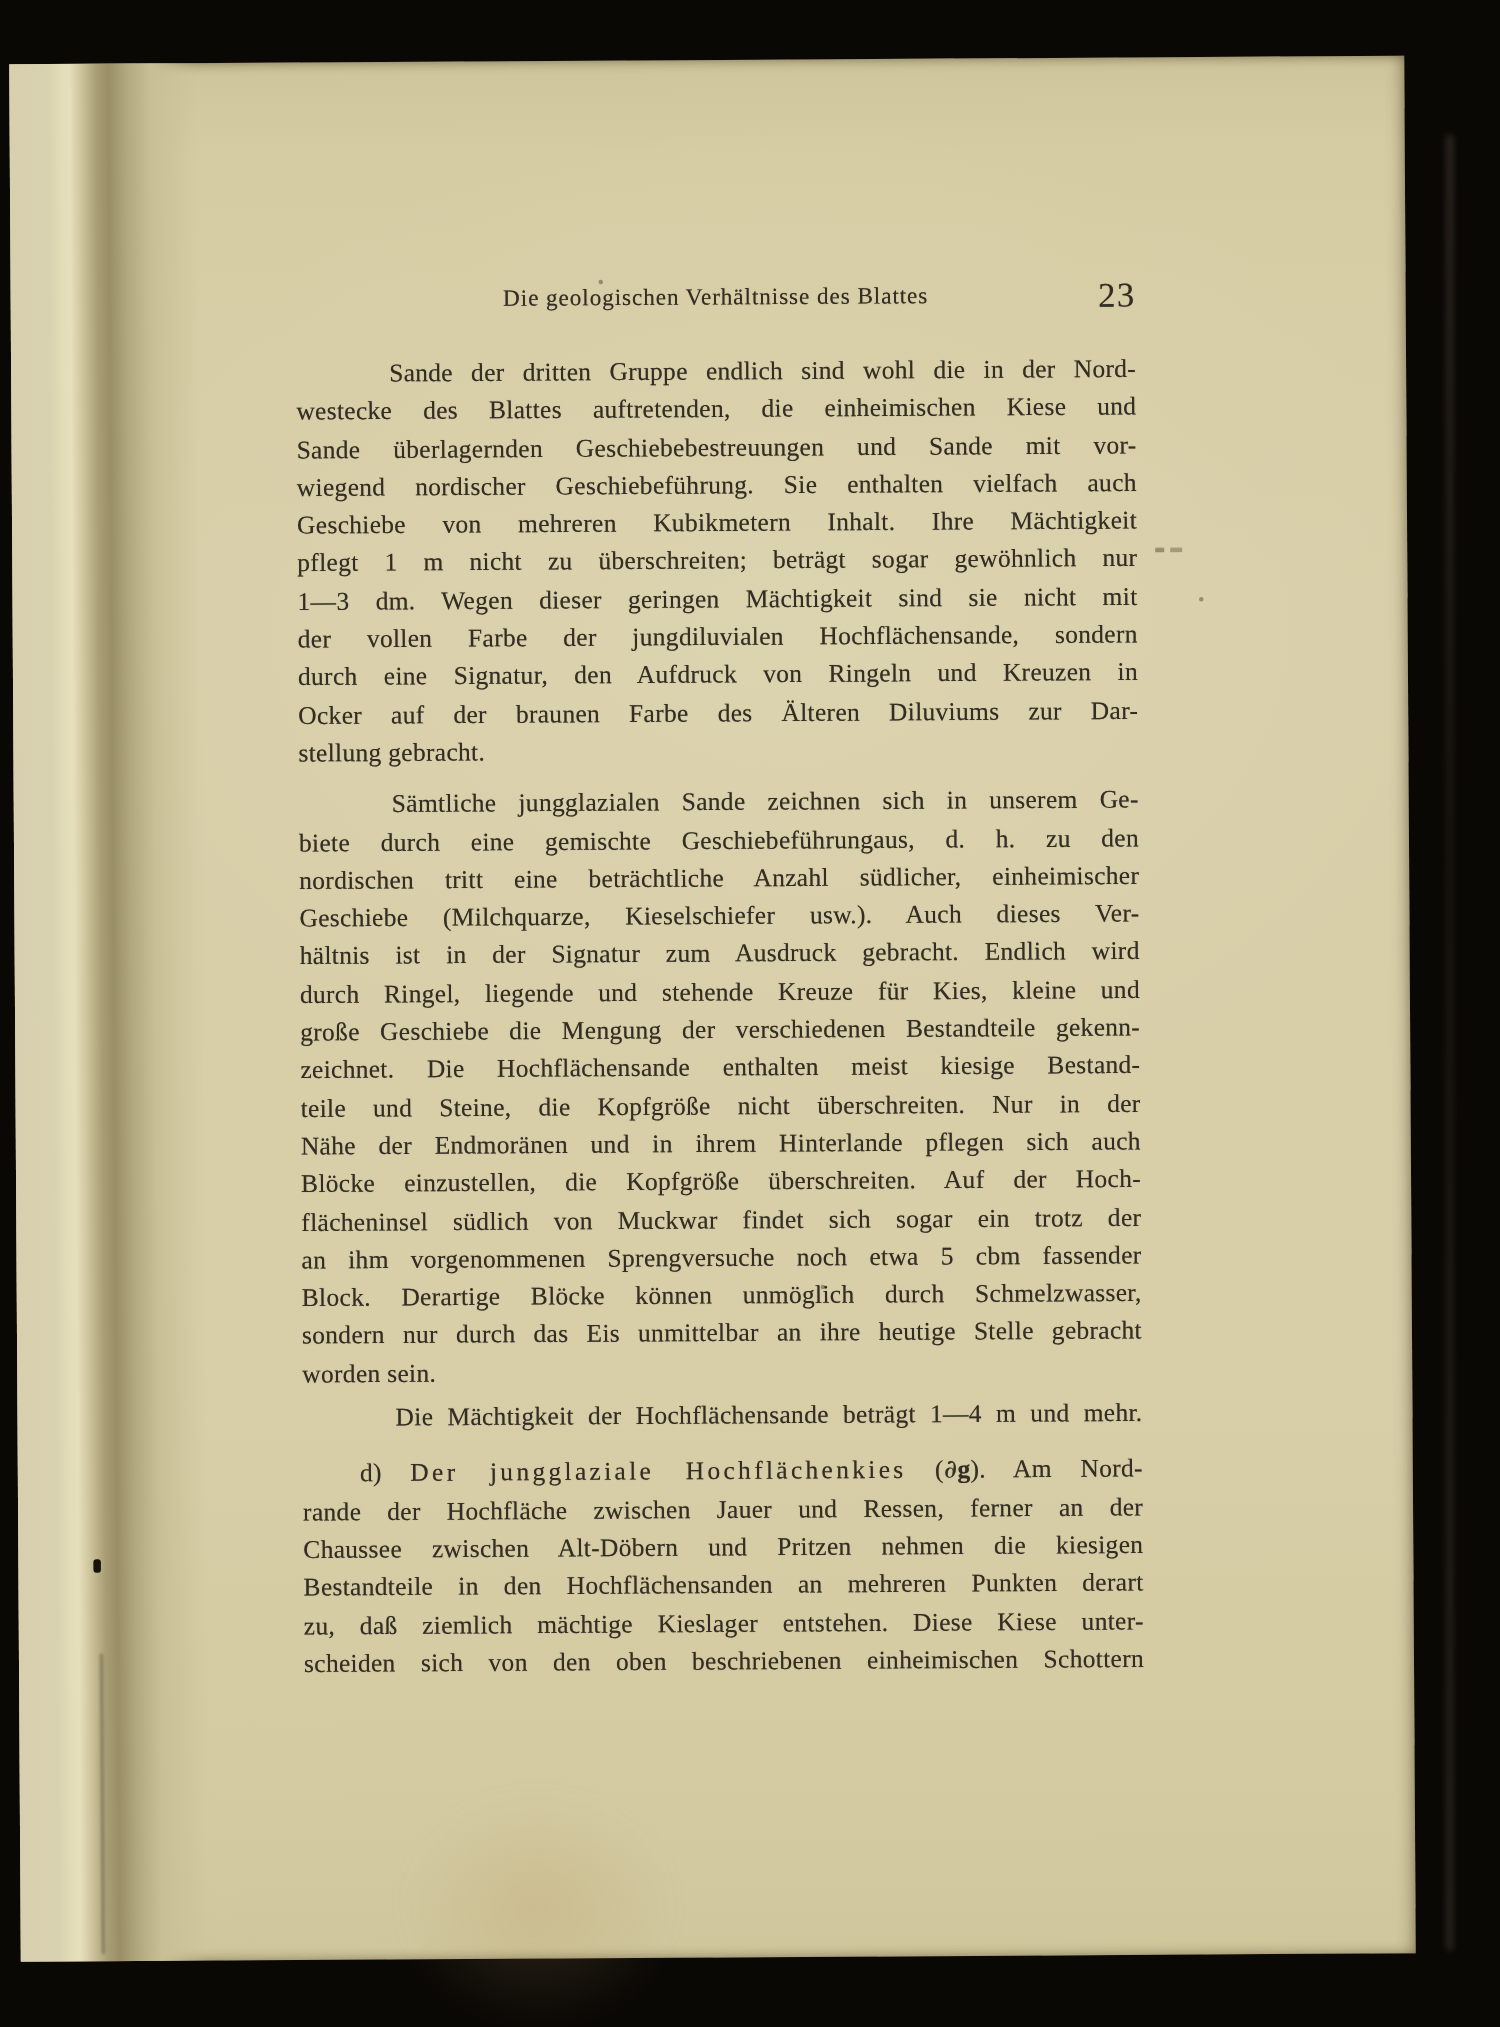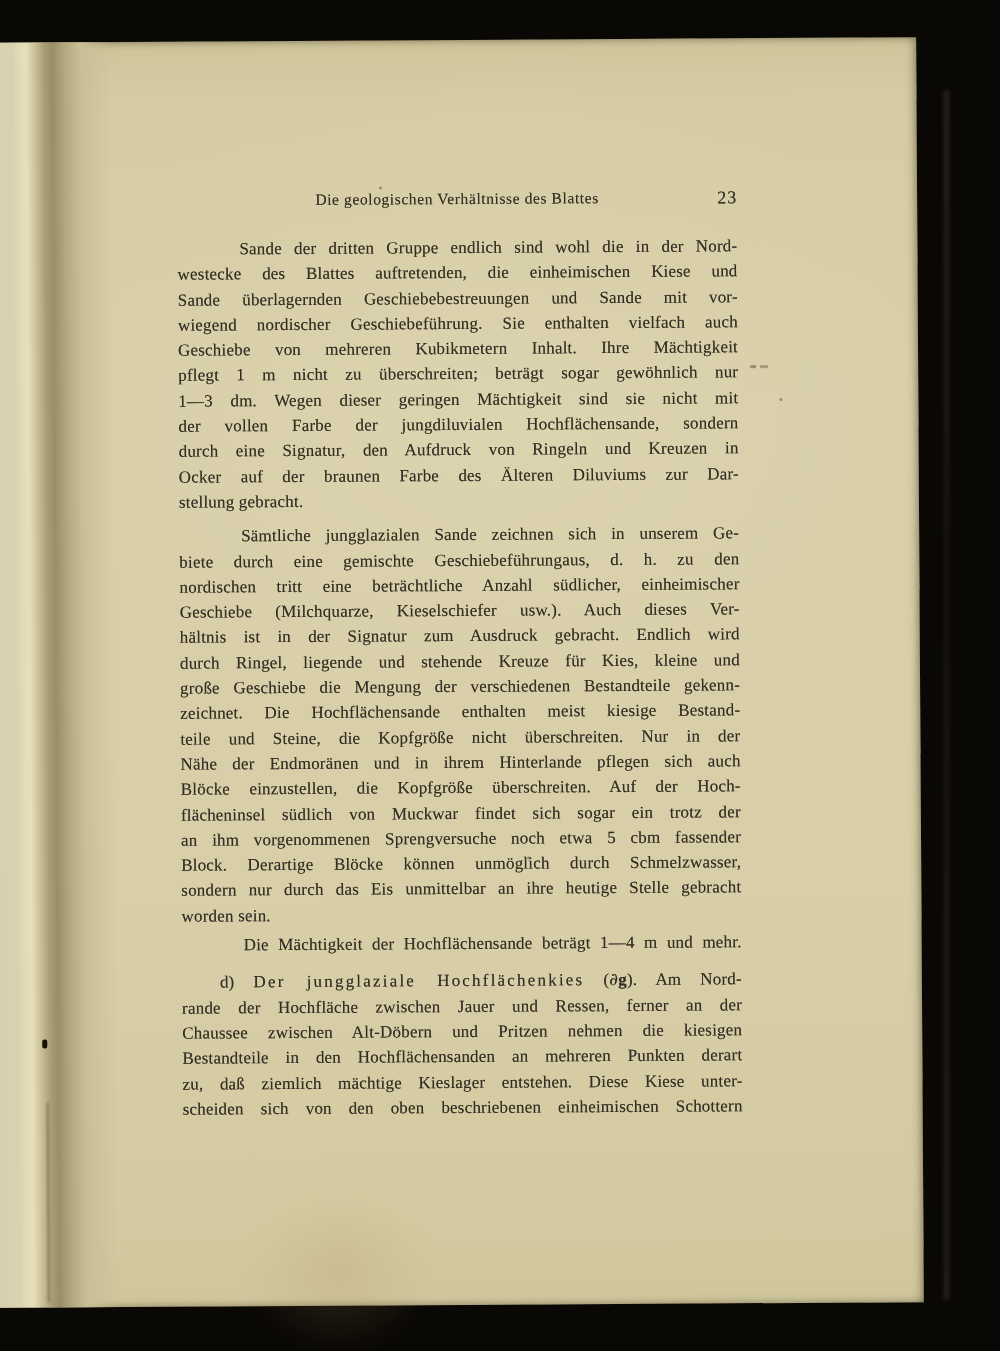--- a/index.html
+++ b/index.html
@@ -3,21 +3,21 @@
 <meta charset="utf-8">
 <style>
   html, body { margin: 0; padding: 0; }
   body {
     width: 1000px; height: 1351px;
     background: #0a0805;
     overflow: hidden;
     position: relative;
     font-family: "Liberation Serif", "DejaVu Serif", serif;
   }
-  .stage { position: absolute; inset: 0; width: 802px; height: 1351px; }
+  .stage { position: absolute; inset: 0; width: 802px; height: 1351px; margin-left: 20px; }
 
   
   .paper {
     position: absolute;
     left: -10px; top: 40px;
     width: 930px; height: 1265px;
     background:
       radial-gradient(ellipse 700px 500px at 55% 30%, rgba(255,252,230,0.10), rgba(0,0,0,0) 70%),
       linear-gradient(180deg, #cfc59b 0%, #d6cca4 5%, #d8cfa9 28%, #d8cfa9 68%, #d3caa1 93%, #cfc69c 100%);
     transform: rotate(-0.35deg);
@@ -77,21 +77,21 @@
   }
   .running-header {
     position: relative; height: 26px; line-height: 26px;
   }
   .running-title {
     display: block; text-align: center;
     font-size: 15.5px; letter-spacing: 0.6px;
   }
   .page-number {
     position: absolute; right: 0; top: 0;
-    font-size: 18px; letter-spacing: 1px;
+    font-size: 23px; letter-spacing: 1px;
   }
 
   .para { margin: 0; }
   .p1 { margin-top: 23px; }
   .p2 { margin-top: 9px; }
   .p3 { margin-top: 4px; }
   .p4 { margin-top: 12px; }
 
   .line {
     height: 25.3px; line-height: 25.3px;

